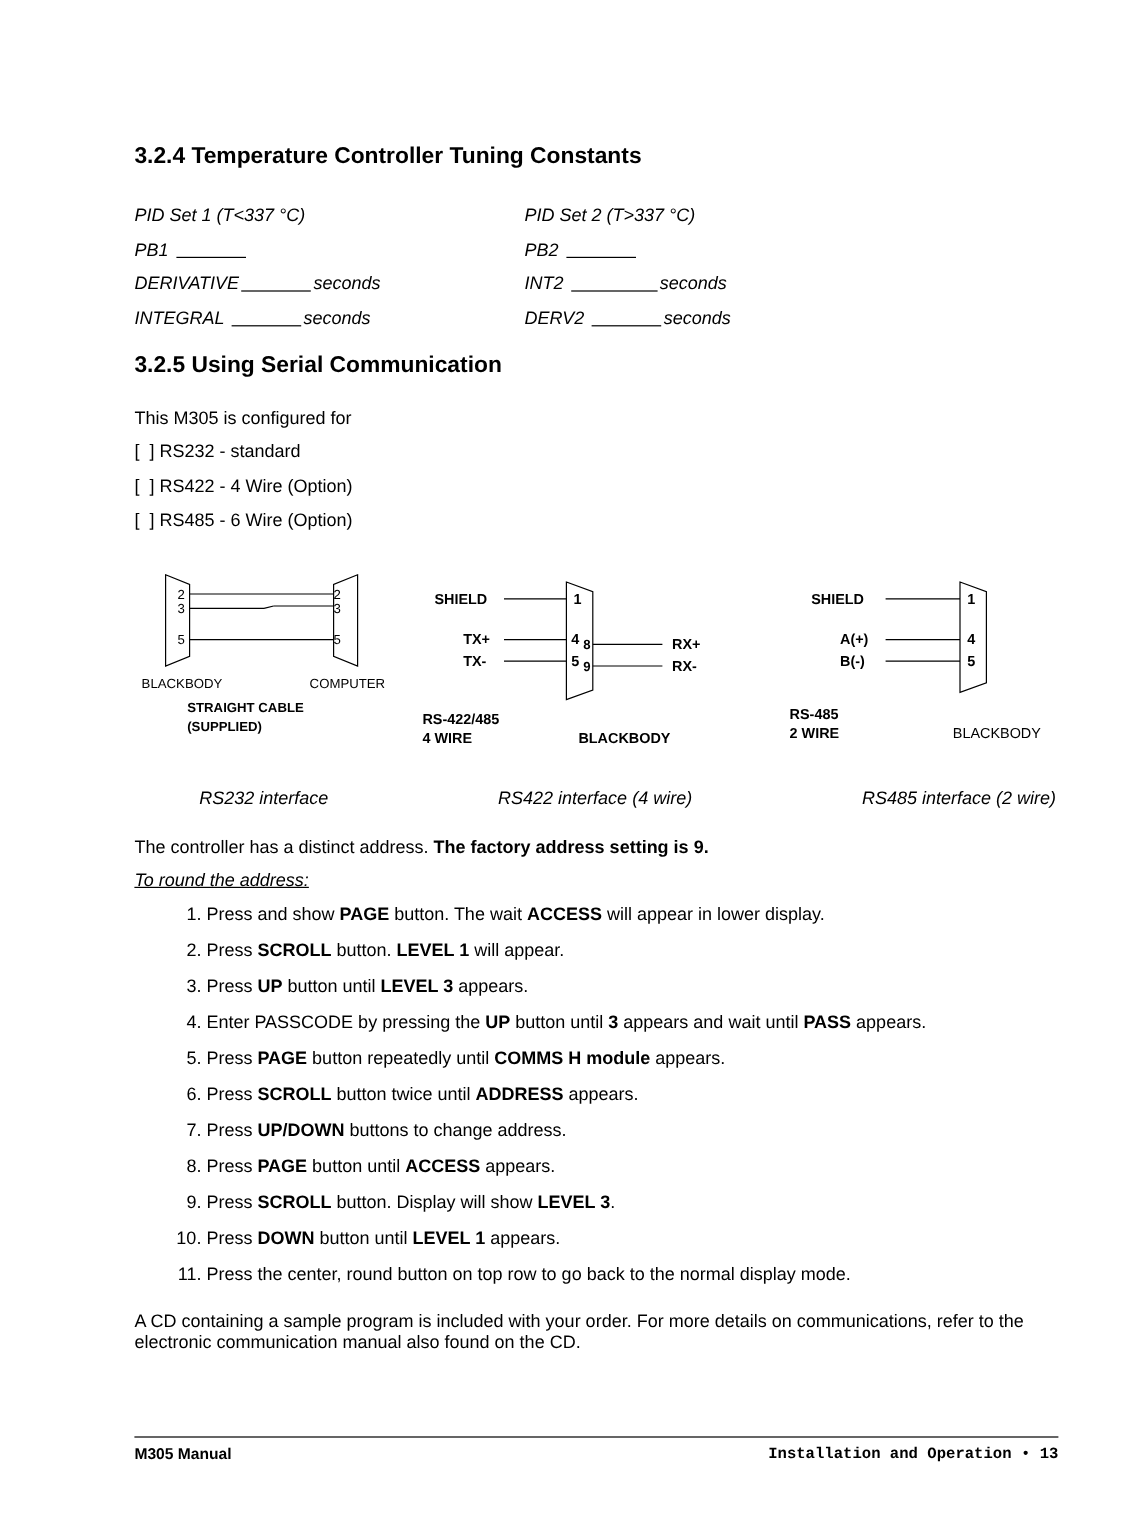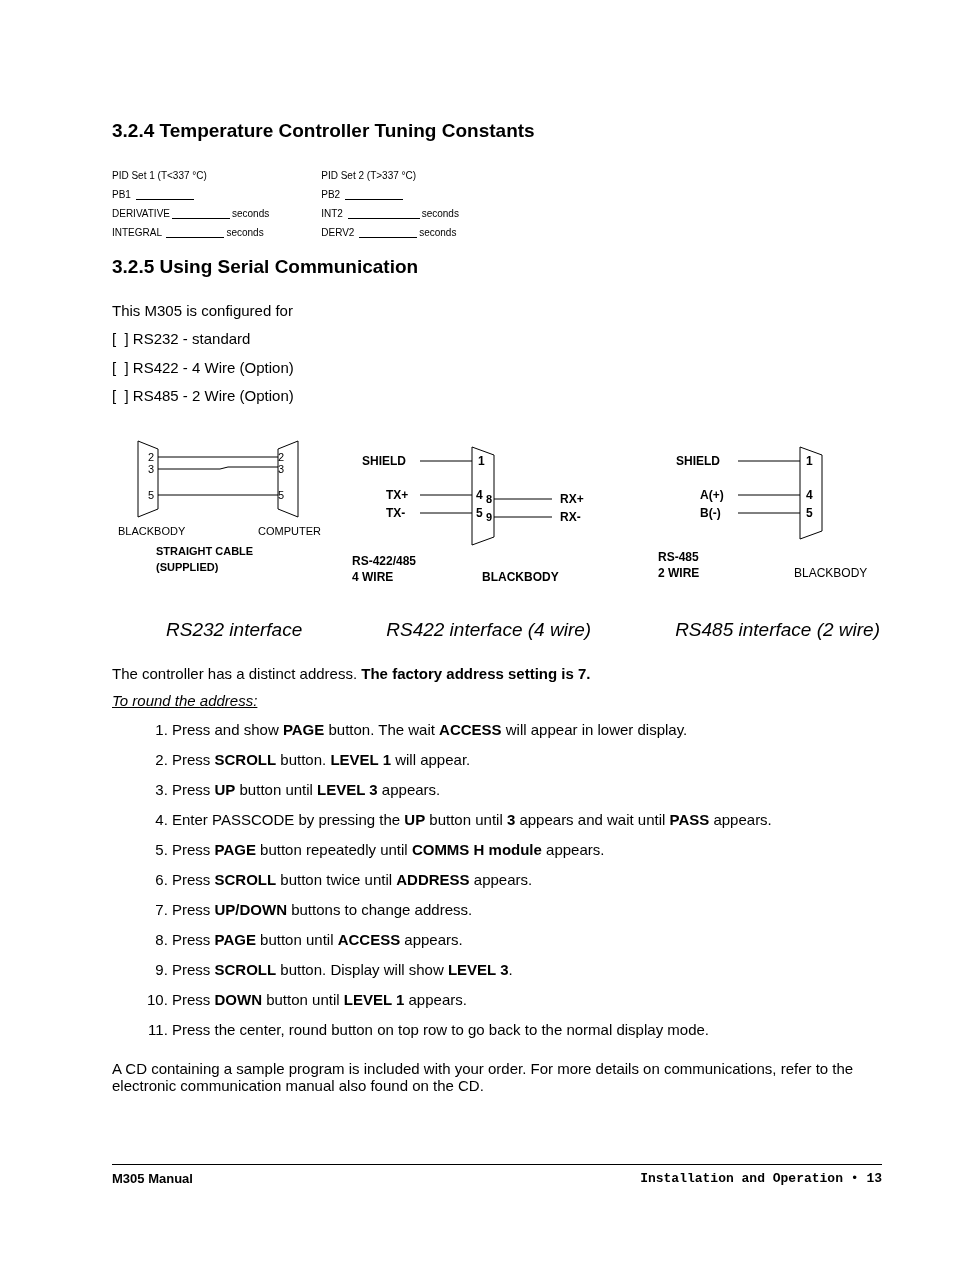--- a/index.html
+++ b/index.html
@@ -16,24 +16,25 @@
     box-sizing: border-box;
     width: 954px;
   }
   h2 {
     font-weight: bold;
     font-size: 19px;
     margin: 0 0 24px 0;
   }
   .pid-grid {
     display: flex;
-    gap: 52px;
-    font-size: 10px;
+    gap: 120px;
+    font-size: 15px;
     line-height: 1.9;
     margin-bottom: 14px;
+    font-style: italic;
   }
   .pid-col { }
   .pid-row { white-space: pre; }
   .blank {
     display: inline-block;
     border-bottom: 1px solid #000;
     width: 58px;
     vertical-align: baseline;
     margin: 0 2px -2px 2px;
   }
@@ -43,21 +44,21 @@
   .diagrams {
     display: flex;
     justify-content: space-between;
     align-items: flex-end;
     margin: 18px 0 8px 0;
   }
   .captions {
     display: flex;
     justify-content: space-between;
     font-style: italic;
-    font-size: 19px;
+    font-size: 15px;
     margin: 28px 0 24px 0;
   }
   .captions span:nth-child(1){ margin-left: 54px; }
   .captions span:nth-child(2){ }
   .captions span:nth-child(3){ margin-right: 2px; }
   p { margin: 10px 0; }
   .underline-italic { font-style: italic; text-decoration: underline; }
   ol.steps {
     margin: 6px 0 20px 40px;
     padding: 0 0 0 20px;
@@ -105,21 +106,21 @@
       <div class="pid-row"><span>DERV2</span> <span class="blank"></span><span>seconds</span></div>
     </div>
   </div>
 
   <h2>3.2.5  Using Serial Communication</h2>
 
   <div class="intro">This M305 is configured for</div>
   <div class="checks">
     <div>[  ] RS232 - standard</div>
     <div>[  ] RS422 - 4 Wire (Option)</div>
-    <div>[  ] RS485 - 2 Wire (Option)</div>
+    <div>[  ] RS485 - 6 Wire (Option)</div>
   </div>
 
   <div class="diagrams">
 
     <svg width="210" height="160">
       <g stroke="#000" stroke-width="1" fill="none">
         <path d="M26 10 L46 18 L46 78 L26 86 Z"></path>
         <path d="M186 10 L166 18 L166 78 L186 86 Z"></path>
         <line x1="46" y1="26" x2="166" y2="26"></line>
         <line x1="46" y1="38" x2="108" y2="38"></line>
@@ -182,21 +183,21 @@
     </svg>
   </div>
 
   <div class="captions">
     <span>RS232 interface</span>
     <span>RS422 interface (4 wire)</span>
     <span>RS485 interface (2 wire)</span>
   </div>
 
   <p>
-    <span>The controller has a distinct address.  </span><span class="b">The factory address setting is  7.</span>
+    <span>The controller has a distinct address.  </span><span class="b">The factory address setting is  9.</span>
   </p>
 
   <p class="underline-italic">To round the address:</p>
 
   <ol class="steps">
     <li><span>Press and show </span><span class="b">PAGE</span><span> button. The wait </span><span class="b">ACCESS</span><span> will appear in lower display.</span></li>
     <li><span>Press </span><span class="b">SCROLL</span><span> button. </span><span class="b">LEVEL 1</span><span> will appear.</span></li>
     <li><span>Press </span><span class="b">UP</span><span> button until </span><span class="b">LEVEL 3</span><span> appears.</span></li>
     <li><span>Enter PASSCODE by pressing the </span><span class="b">UP</span><span> button until </span><span class="b">3</span><span> appears and wait until </span><span class="b">PASS</span><span> appears.</span></li>
     <li><span>Press </span><span class="b">PAGE</span><span> button repeatedly until </span><span class="b">COMMS H module</span><span> appears.</span></li>

